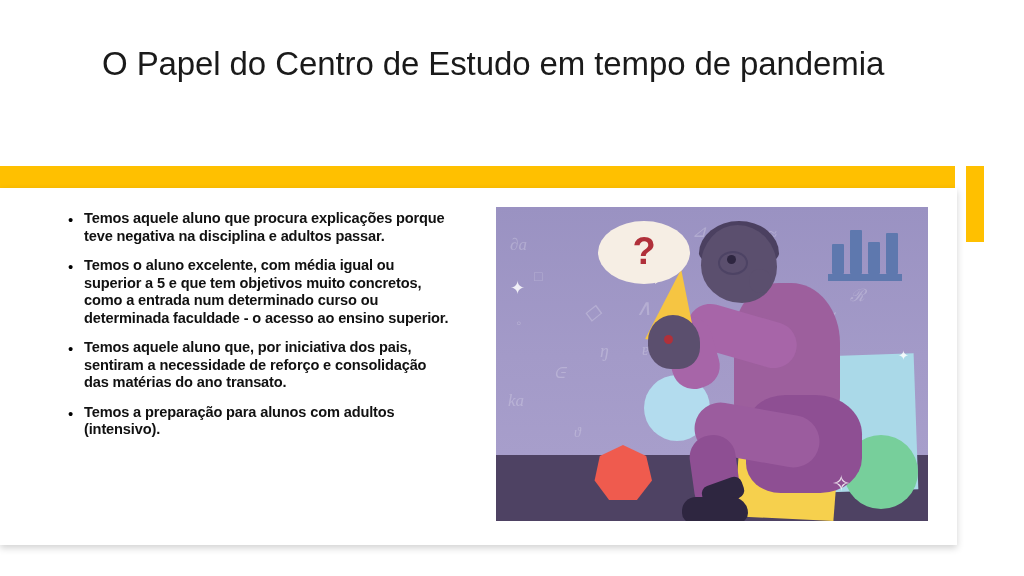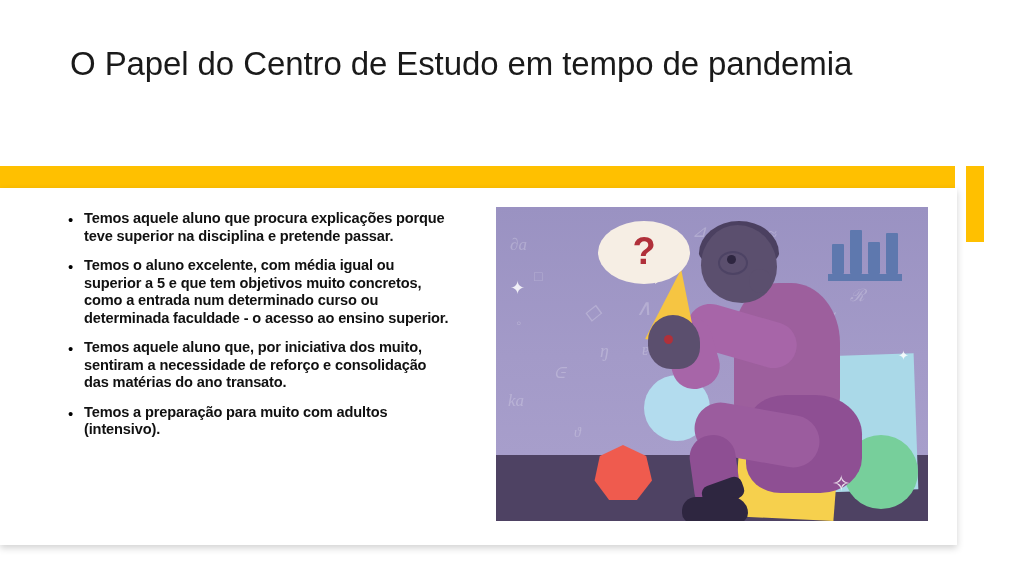--- a/index.html
+++ b/index.html
@@ -30,20 +30,21 @@
     width: 880px;
   }
   .title-line {
     font-family: "Liberation Sans", sans-serif;
     font-size: 33px;
     font-weight: 400;
     line-height: 40px;
     color: #1a1a1a;
     letter-spacing: -0.1px;
     white-space: nowrap;
+    margin-left: 32px;
   }
 
   
   .accent-band {
     position: absolute;
     left: 0;
     top: 166px;
     width: 955px;
     height: 22px;
     background: #ffc000;
@@ -373,33 +374,33 @@
 
   <div class="accent-band"></div>
   <div class="accent-descender"></div>
   <div class="accent-bar-right"></div>
 
   <div class="content-card"></div>
 
   <div class="bullets">
     <div class="bullet">
       <span class="bullet-marker">•</span>
-      <span class="bullet-text">Temos aquele aluno que procura explicações porque teve superior na disciplina e pretende passar.</span>
+      <span class="bullet-text">Temos aquele aluno que procura explicações porque teve negativa na disciplina e adultos passar.</span>
     </div>
     <div class="bullet">
       <span class="bullet-marker">•</span>
       <span class="bullet-text">Temos o aluno excelente, com média igual ou superior a 5 e que tem objetivos muito concretos, como a entrada num determinado curso ou determinada faculdade - o acesso ao ensino superior.</span>
     </div>
     <div class="bullet">
       <span class="bullet-marker">•</span>
-      <span class="bullet-text">Temos aquele aluno que, por iniciativa dos muito, sentiram a necessidade de reforço e consolidação das matérias do ano transato.</span>
+      <span class="bullet-text">Temos aquele aluno que, por iniciativa dos pais, sentiram a necessidade de reforço e consolidação das matérias do ano transato.</span>
     </div>
     <div class="bullet">
       <span class="bullet-marker">•</span>
-      <span class="bullet-text">Temos a preparação para muito  com adultos (intensivo).</span>
+      <span class="bullet-text">Temos a preparação para alunos  com adultos (intensivo).</span>
     </div>
   </div>
 
   <div class="illustration">
     <div class="ill-wall"></div>
     <div class="ill-floor"></div>
 
     <span class="glyph" style="left:14px;  top:28px;  font-size:17px;">∂a</span>
     <span class="glyph" style="left:38px;  top:62px;  font-size:14px;">□</span>
     <span class="glyph" style="left:88px;  top:92px;  font-size:22px;">◇</span>

